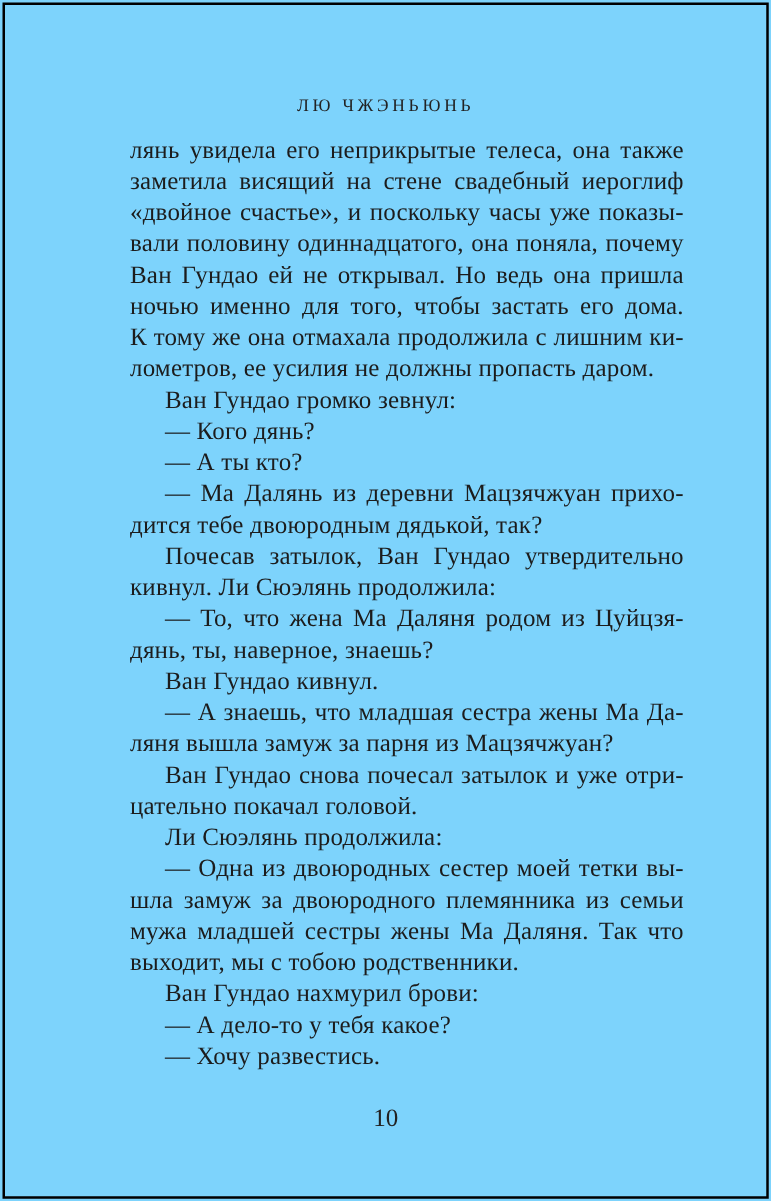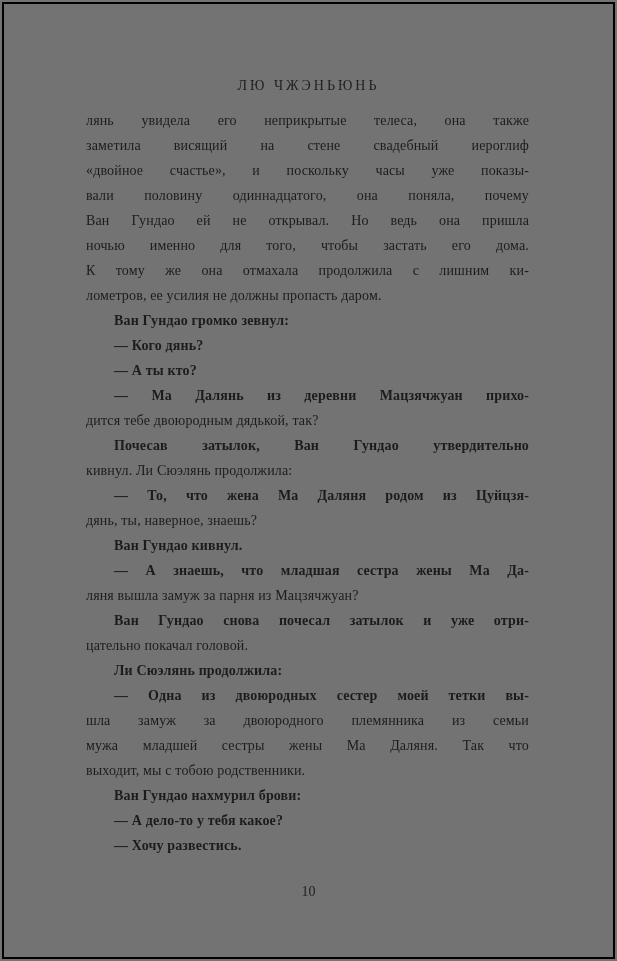--- a/index.html
+++ b/index.html
@@ -4,21 +4,21 @@
 <style>
   html, body {
     margin: 0;
     padding: 0;
     background: #ffffff;
   }
   .stage {
     position: relative;
     width: 617px;
     height: 961px;
-    background: #737373;
+    background: #7dd3fc;
     overflow: hidden;
     font-family: "Liberation Serif", "DejaVu Serif", serif;
     color: #1c1c1c;
   }
   .frame {
     position: absolute;
     inset: 2px;
     border: 2px solid #000000;
     pointer-events: none;
   }
@@ -28,45 +28,44 @@
     left: 0;
     width: 100%;
     text-align: center;
     font-size: 14px;
     letter-spacing: 3px;
     color: #222222;
   }
   .text-block {
     position: absolute;
     top: 108px;
-    left: 86px;
+    left: 104px;
     width: 443px;
-    font-size: 14px;
+    font-size: 20px;
     line-height: 25px;
     letter-spacing: 0.15px;
   }
   .line {
     text-align: justify;
     text-align-last: justify;
     min-height: 25px;
   }
   .line.last {
     text-align-last: left;
   }
   .line.indent {
     text-indent: 28px;
-    font-weight: bold;
   }
   .page-number {
     position: absolute;
     top: 884px;
     left: 0;
     width: 100%;
     text-align: center;
-    font-size: 14px;
+    font-size: 20px;
     color: #222222;
   }
 </style>
 </head>
 <body>
 
 <div class="stage">
   <div class="frame"></div>
   <div class="running-head">ЛЮ ЧЖЭНЬЮНЬ</div>
   <div class="text-block">

